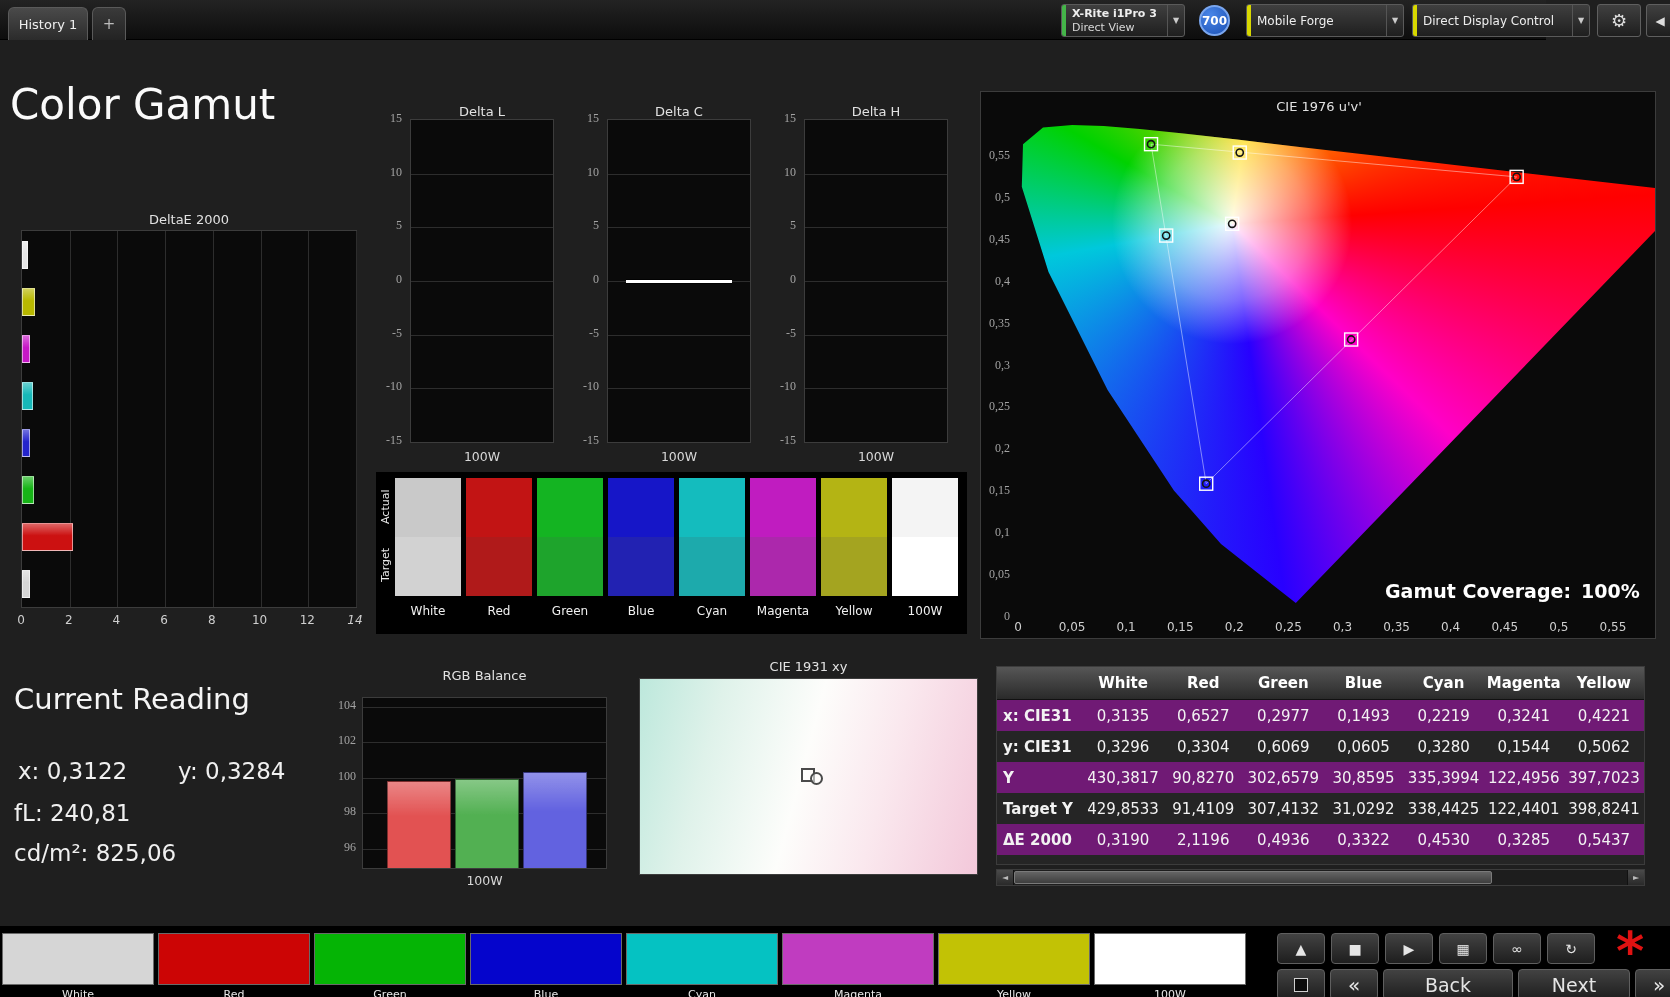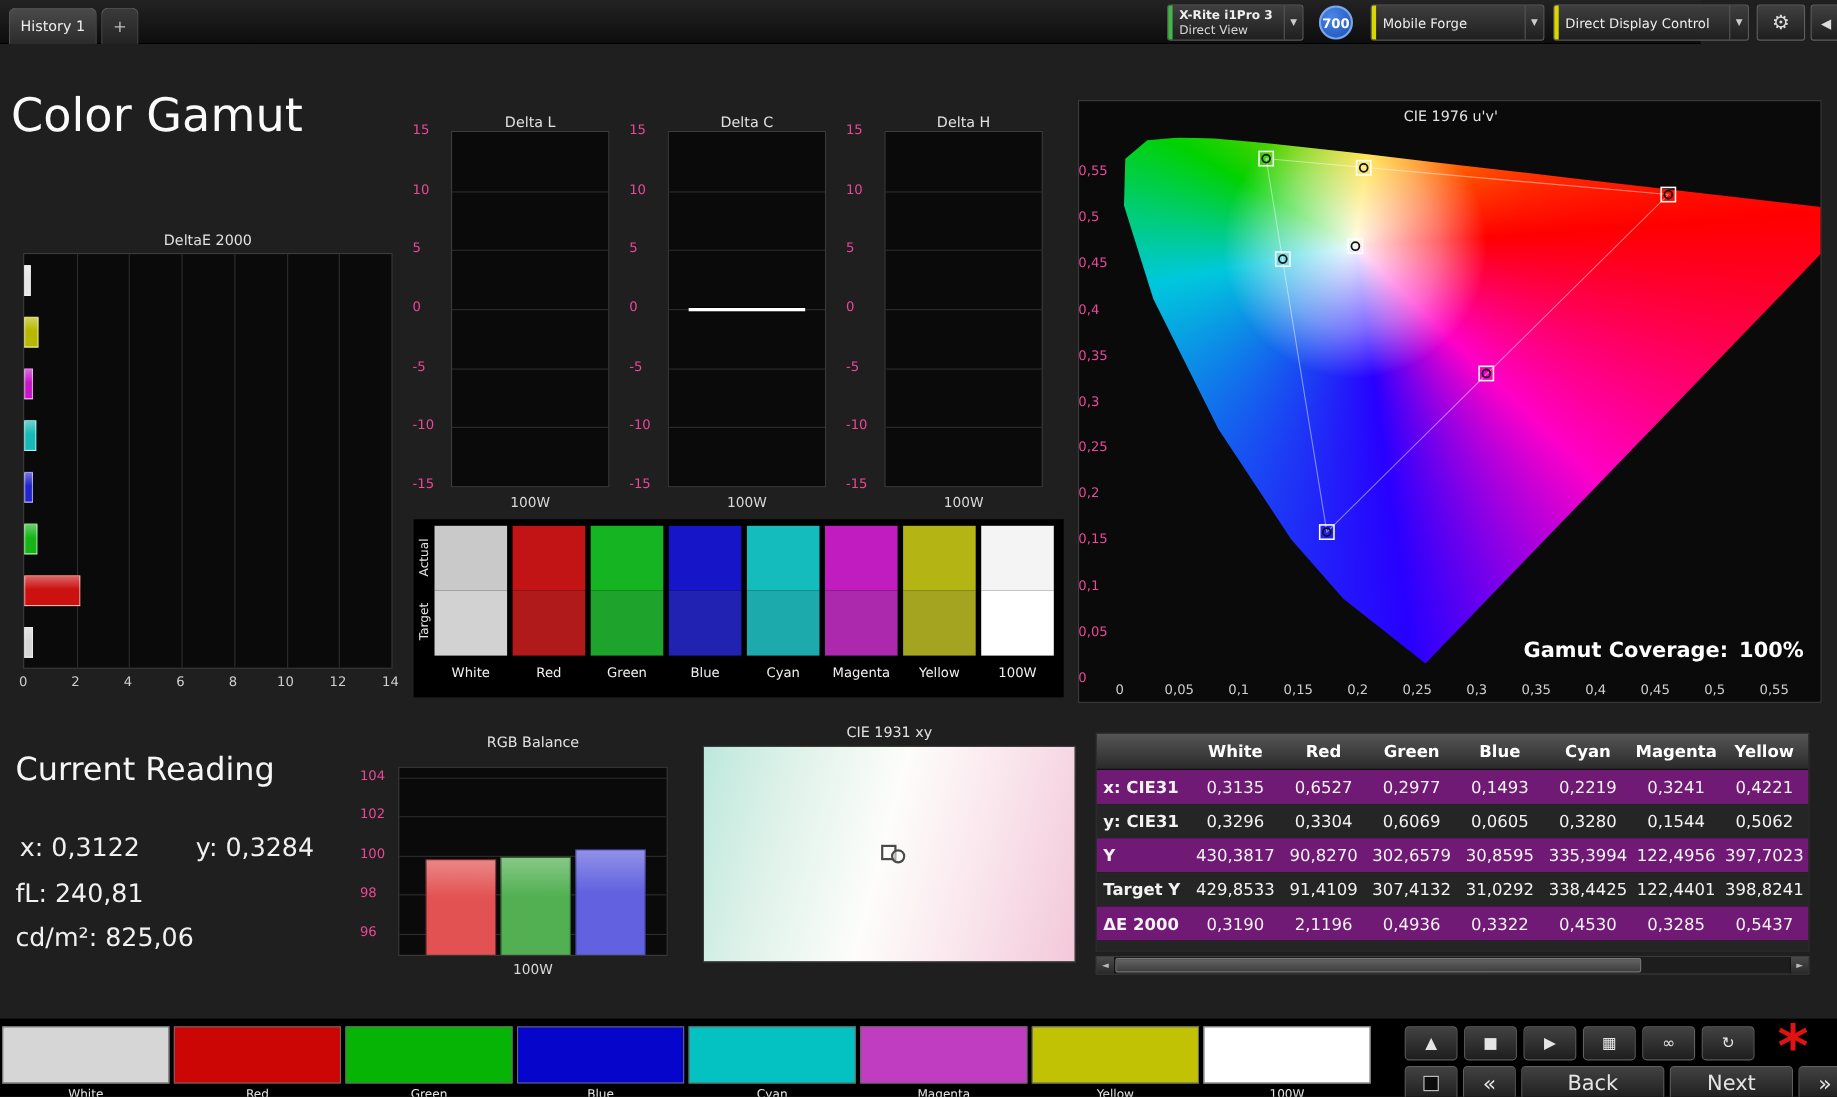--- a/index.html
+++ b/index.html
@@ -42,21 +42,21 @@
   .panel { position:absolute; background:#0a0a0a; border:1px solid #3c3c3c; }
   .chart-title { position:absolute; color:#e2e2e2; font-size:13px; text-align:center; }
   .xlabel { position:absolute; color:#d8d8d8; font-size:12.5px; text-align:center; }
   .vgrid { position:absolute; top:0; bottom:0; width:1px; background:#2d2d2d; }
   .hgrid { position:absolute; left:0; right:0; height:1px; background:#2d2d2d; }
   .hbar { position:absolute; left:0; height:28px; border:1px solid rgba(255,255,255,.55);
           background-image:linear-gradient(to bottom, rgba(255,255,255,.35), rgba(255,255,255,0) 45%); }
   .vbar { position:absolute; border:1px solid rgba(0,0,0,.45); border-bottom:none;
           background-image:linear-gradient(to bottom, rgba(255,255,255,.3), rgba(255,255,255,0) 40%); }
   .tick-x { position:absolute; width:40px; text-align:center; color:#cfcfcf; font-size:12px; }
-  .tick-y { position:absolute; right:4px; width:90%; text-align:left; color:#ec4899; font-size:12px; }
+  .tick-y { position:absolute; right:4px; width:90%; text-align:right; color:#a3a3a3; font-size:12px;font-family:Liberation Serif, serif; }
   .ytick-col { position:absolute; }
   .measure-line { position:absolute; left:13%; right:13%; height:3px; background:#fff;
                   box-shadow:0 1px 0 rgba(0,0,0,.8), 0 -1px 0 rgba(0,0,0,.8); }
 
   
   #page-title { position:absolute; left:10px; top:80px; font-size:42px; color:#fafafa; font-weight:400; }
 
   
   #deltae-title { left:21px; top:212px; width:336px; }
   #deltae-plot  { left:21px; top:230px; width:336px; height:378px; }
@@ -229,21 +229,21 @@
       <div class="hbar" style="top: 338.5px; width: 7.61043px; background-color: rgb(214, 214, 214);"></div>
     </div>
   <div id="deltae-xticks">
       <div class="tick-x" style="left: -20px;">0</div>
       <div class="tick-x" style="left: 27.7143px;">2</div>
       <div class="tick-x" style="left: 75.4286px;">4</div>
       <div class="tick-x" style="left: 123.143px;">6</div>
       <div class="tick-x" style="left: 170.857px;">8</div>
       <div class="tick-x" style="left: 218.571px;">10</div>
       <div class="tick-x" style="left: 266.286px;">12</div>
-      <div class="tick-x" style="left: 314px;">14</div>
+      <div class="tick-x" style="left: 314px; font-style: italic;">14</div>
     </div>
 
   <div class="delta-panel" id="deltaL-panel">
     <div class="chart-title">Delta L</div>
     <div class="ytick-col">
         <div class="tick-y" style="top: -8px;">15</div>
         <div class="tick-y" style="top: 45.6667px;">10</div>
         <div class="tick-y" style="top: 99.3333px;">5</div>
         <div class="tick-y" style="top: 153px;">0</div>
         <div class="tick-y" style="top: 206.667px;">-5</div>

